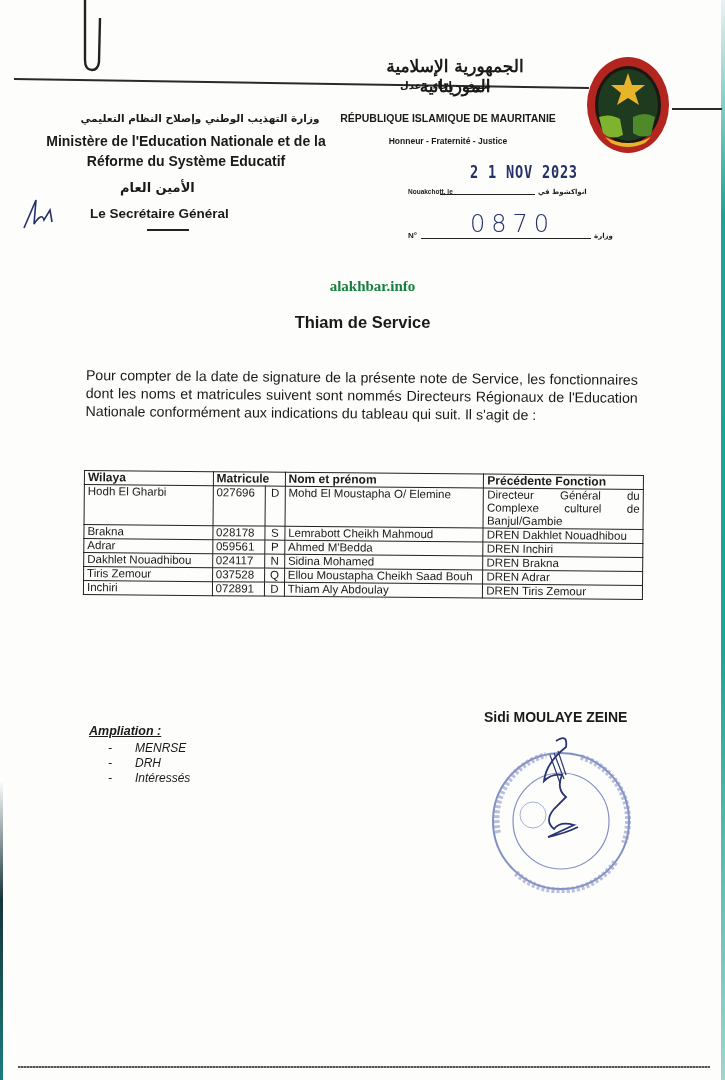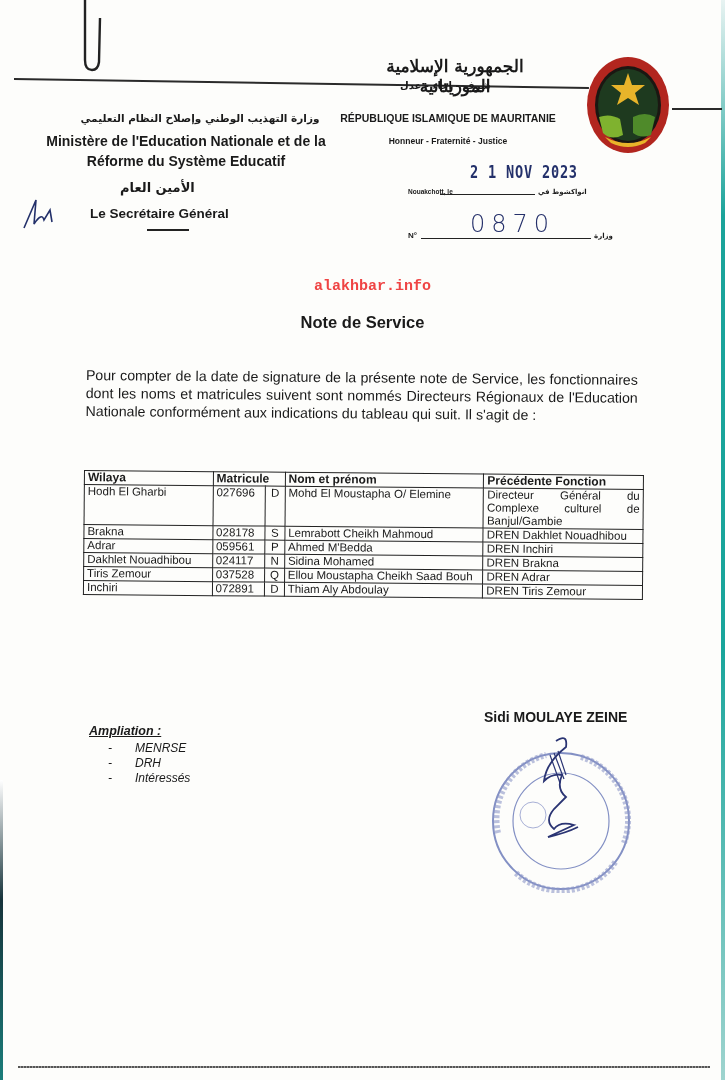--- a/index.html
+++ b/index.html
@@ -27,21 +27,21 @@
   .sg-line { left: 147px; top: 229px; width: 42px; height: 1.5px; background: #222; }
   .paraph { left: 22px; top: 196px; width: 40px; height: 35px; }
   .date-stamp { left: 470px; top: 162px; font-family: "DejaVu Sans Mono", monospace; font-weight: bold; font-size: 17px; color: #23306a; letter-spacing: 1px; transform: scaleX(0.8); transform-origin: left; }
   .date-label { left: 408px; top: 188px; font-family: "Liberation Sans", sans-serif; font-size: 6.5px; font-weight: bold; }
   .date-line { left: 440px; top: 194px; width: 95px; height: 1px; background: #222; }
   .date-ar { left: 538px; top: 188px; font-size: 7px; font-weight: bold; direction: rtl; }
   .num-label { left: 408px; top: 231px; font-family: "Liberation Sans", sans-serif; font-size: 8px; font-weight: bold; }
   .num-line { left: 421px; top: 238px; width: 170px; height: 1px; background: #222; }
   .num-ar { left: 594px; top: 232px; font-size: 7px; font-weight: bold; direction: rtl; }
   .num-hand { left: 470px; top: 210px; font-family: "DejaVu Sans", sans-serif; font-size: 24px; color: #25306a; font-weight: 300; letter-spacing: 6px; }
-  .watermark { left: 200px; top: 278px; width: 345px; text-align: center; font-family: Liberation Mono, monospace; font-weight: bold; font-size: 15px; color: #ef4444; }
+  .watermark { left: 200px; top: 278px; width: 345px; text-align: center; font-family: Liberation Serif, serif; font-weight: bold; font-size: 15px; color: #15803d; }
   .title { left: 200px; top: 313px; width: 325px; text-align: center; font-family: "Liberation Sans", sans-serif; font-weight: bold; font-size: 16.5px; }
   .body-text { left: 86px; top: 366px; width: 552px; font-family: "Liberation Sans", sans-serif; font-size: 14.2px; line-height: 18px; text-align: justify; transform: rotate(0.5deg); transform-origin: left top; }
   table.appt { position: absolute; left: 84px; top: 470px; width: 560px; border-collapse: collapse; font-family: "Liberation Sans", sans-serif; font-size: 11.5px; transform: rotate(0.5deg); transform-origin: left top; }
   table.appt th, table.appt td { border: 1px solid #222; padding: 0 3px; vertical-align: top; line-height: 13px; }
   table.appt th { text-align: left; font-weight: bold; font-size: 12px; }
   table.appt td.mat { width: 44px; }
   table.appt td.key { width: 12px; text-align: center; }
   table.appt td.prev { text-align: justify; }
   .ampl-title { left: 89px; top: 724px; font-family: "Liberation Sans", sans-serif; font-weight: bold; font-style: italic; font-size: 12.5px; text-decoration: underline; }
   .ampl-list { left: 108px; top: 741px; font-family: "Liberation Sans", sans-serif; font-style: italic; font-size: 12px; line-height: 15px; }
@@ -96,21 +96,21 @@
 <div class="abs date-label">Nouakchott, le</div>
 <div class="abs date-line"></div>
 <div class="abs date-ar">انواكشوط في</div>
 
 <div class="abs num-hand">0870</div>
 <div class="abs num-label">N°</div>
 <div class="abs num-line"></div>
 <div class="abs num-ar">وزارة</div>
 
 <div class="abs watermark">alakhbar.info</div>
-<div class="abs title">Note de Service</div>
+<div class="abs title">Thiam de Service</div>
 <div class="abs body-text">Pour compter de la date de signature de la présente note de Service, les fonctionnaires dont les noms et matricules suivent sont nommés Directeurs Régionaux de l'Education Nationale conformément aux indications du tableau qui suit. Il s'agit de :</div>
 
 <table class="appt">
   <thead>
     <tr>
       <th style="width:118px">Wilaya</th>
       <th colspan="2">Matricule</th>
       <th style="width:186px">Nom et prénom</th>
       <th style="width:148px">Précédente Fonction</th>
     </tr>

